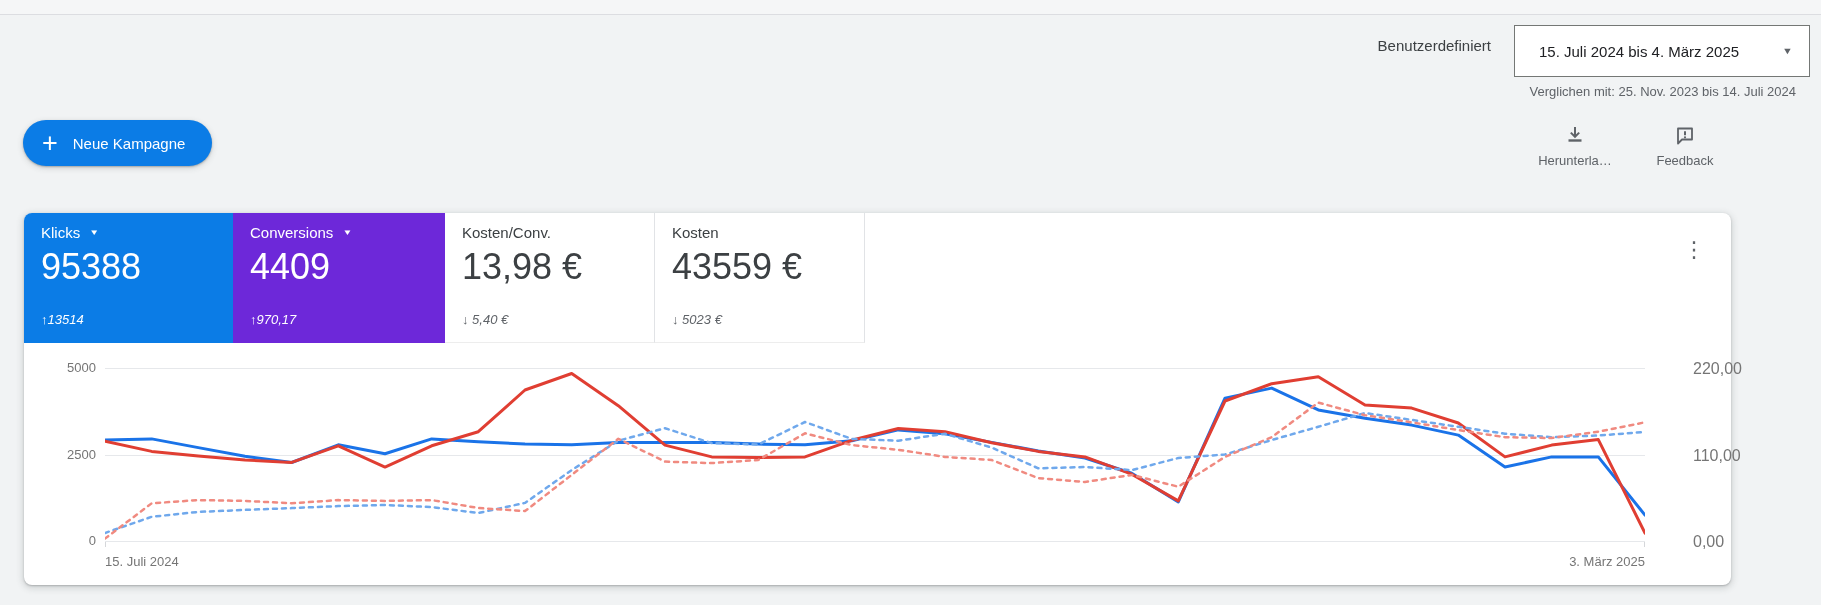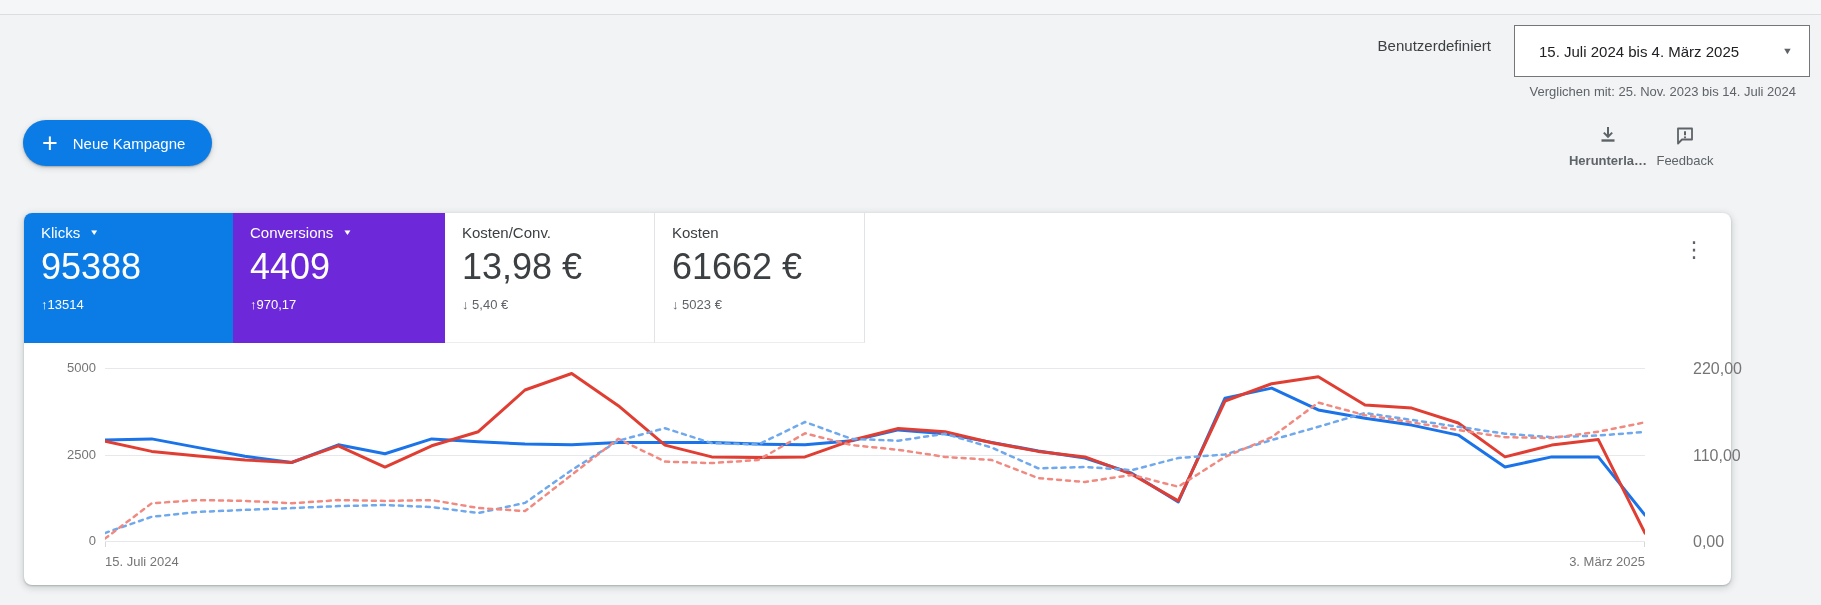--- a/index.html
+++ b/index.html
@@ -26,34 +26,34 @@
   .new-campaign { position:absolute; left:23px; top:120px; height:46px; border:none;
     border-radius:23px; background:#0b7ce6; color:#fff; display:flex; align-items:center;
     gap:15px; padding:0 27px 0 19px; font-size:15px; font-family:inherit;
     box-shadow:0 1px 2px rgba(60,64,67,.35), 0 2px 6px rgba(60,64,67,.18); cursor:pointer; }
   .plus-icon { font-size:27px; font-weight:300; line-height:44px; }
 
   
   .icon-btn { position:absolute; top:124px; width:100px; text-align:center; color:#5f6368; cursor:pointer; }
   .icon-btn svg { display:block; margin:0 auto; }
   .icon-btn .icon-label { display:block; font-size:13px; margin-top:7px; color:#5f6368; white-space:nowrap; }
-  .btn-download { left:1558px;font-weight:bold; }
+  .btn-download { left:1525px; }
   .btn-feedback { left:1635px; }
 
   
   .panel { position:absolute; left:24px; top:213px; width:1707px; height:372px;
     background:#fff; border-radius:8px;
     box-shadow:0 1px 2px rgba(60,64,67,.3), 0 2px 6px 2px rgba(60,64,67,.15); }
 
   .cards { position:absolute; left:0; top:0; display:flex; }
   .card { height:130px; padding:11px 0 16px 17px; position:relative; cursor:pointer; }
   .card-label { font-size:15px; display:flex; align-items:center; gap:9px; }
   .card-chevron { font-size:10px; transform:scaleY(.8); }
   .card-value { font-size:36px; font-weight:400; margin-top:5px; white-space:nowrap; }
-  .card-delta { font-size:13px; margin-top:9px; }
+  .card-delta { font-size:13px; margin-top:24px;font-style:italic; }
   .card-blue { width:209px; background:#0b7ce6; color:#fff; border-top-left-radius:8px; }
   .card-red  { width:212px; background:#6d28d9; color:#fff; }
   .card-white { width:210px; background:#fff; border-right:1px solid #e1e3e6; border-bottom:1px solid #ededed; }
   .card-white .card-label { color:#3c4043; }
   .card-white .card-value { color:#3c4043; }
   .card-white .card-delta { color:#5f6368; }
 
   .overflow { position:absolute; top:26px; right:26px; font-size:22px; line-height:22px; color:#5f6368; cursor:pointer; }
 
   
@@ -127,21 +127,21 @@
       <div class="card-label">
         <span>Kosten/Conv.</span>
       </div>
       <div class="card-value">13,98 €</div>
       <div class="card-delta">↓ 5,40 €</div>
     </div>
     <div class="card card-white">
       <div class="card-label">
         <span>Kosten</span>
       </div>
-      <div class="card-value">61662 €</div>
+      <div class="card-value">43559 €</div>
       <div class="card-delta">↓ 5023 €</div>
     </div>
   </div>
 
   <div class="overflow">⋮</div>
 
   <div class="grid-line gl-0"></div>
   <div class="grid-line gl-1"></div>
   <div class="grid-line gl-2"></div>
 

